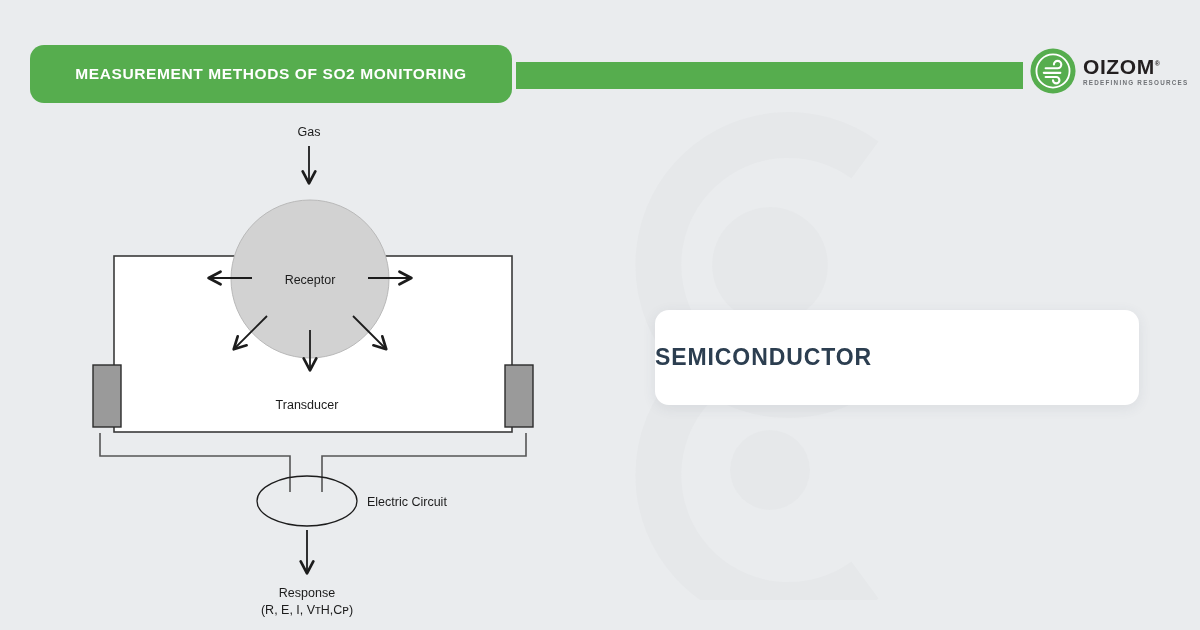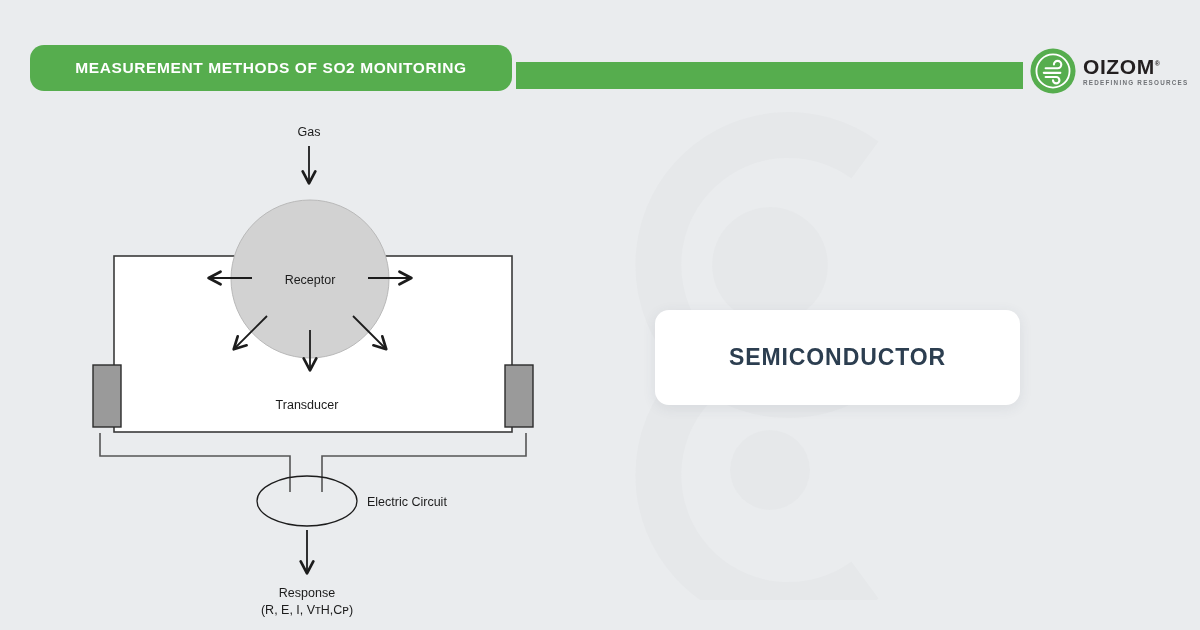--- a/index.html
+++ b/index.html
@@ -21,21 +21,21 @@
     left: 565px; top: 40px;
     width: 480px; height: 560px;
     opacity: 0.45;
     pointer-events: none;
   }
 
   
   #header-pill {
     position: absolute;
     left: 30px; top: 45px;
-    width: 482px; height: 46px;
+    width: 482px; height: 58px;
     background: #56ad4e;
     border-radius: 14px;
     display: flex;
     align-items: center;
     justify-content: center;
   }
   #header-title {
     color: #ffffff;
     font-size: 15.5px;
     font-weight: bold;
@@ -68,25 +68,25 @@
   }
   #logo-tag {
     font-size: 6.3px; color: #6f7276; letter-spacing: 1.25px;
     margin-top: 3px; font-weight: bold;
   }
 
   
   #card {
     position: absolute;
     left: 655px; top: 310px;
-    width: 365px; height: 95px;
+    width: 484px; height: 95px;
     background: #ffffff;
     border-radius: 14px;
     box-shadow: 0 3px 14px rgba(60,70,90,0.09);
-    display: flex; align-items: center; justify-content: center;
+    display: flex; align-items: center; justify-content: flex-start;
   }
   #card-label {
     color: #2c3e50;
     font-size: 23px;
     font-weight: bold;
     letter-spacing: 0.9px;
   }
 
   
   #diagram { position: absolute; left: 0; top: 0; width: 1200px; height: 630px; }

